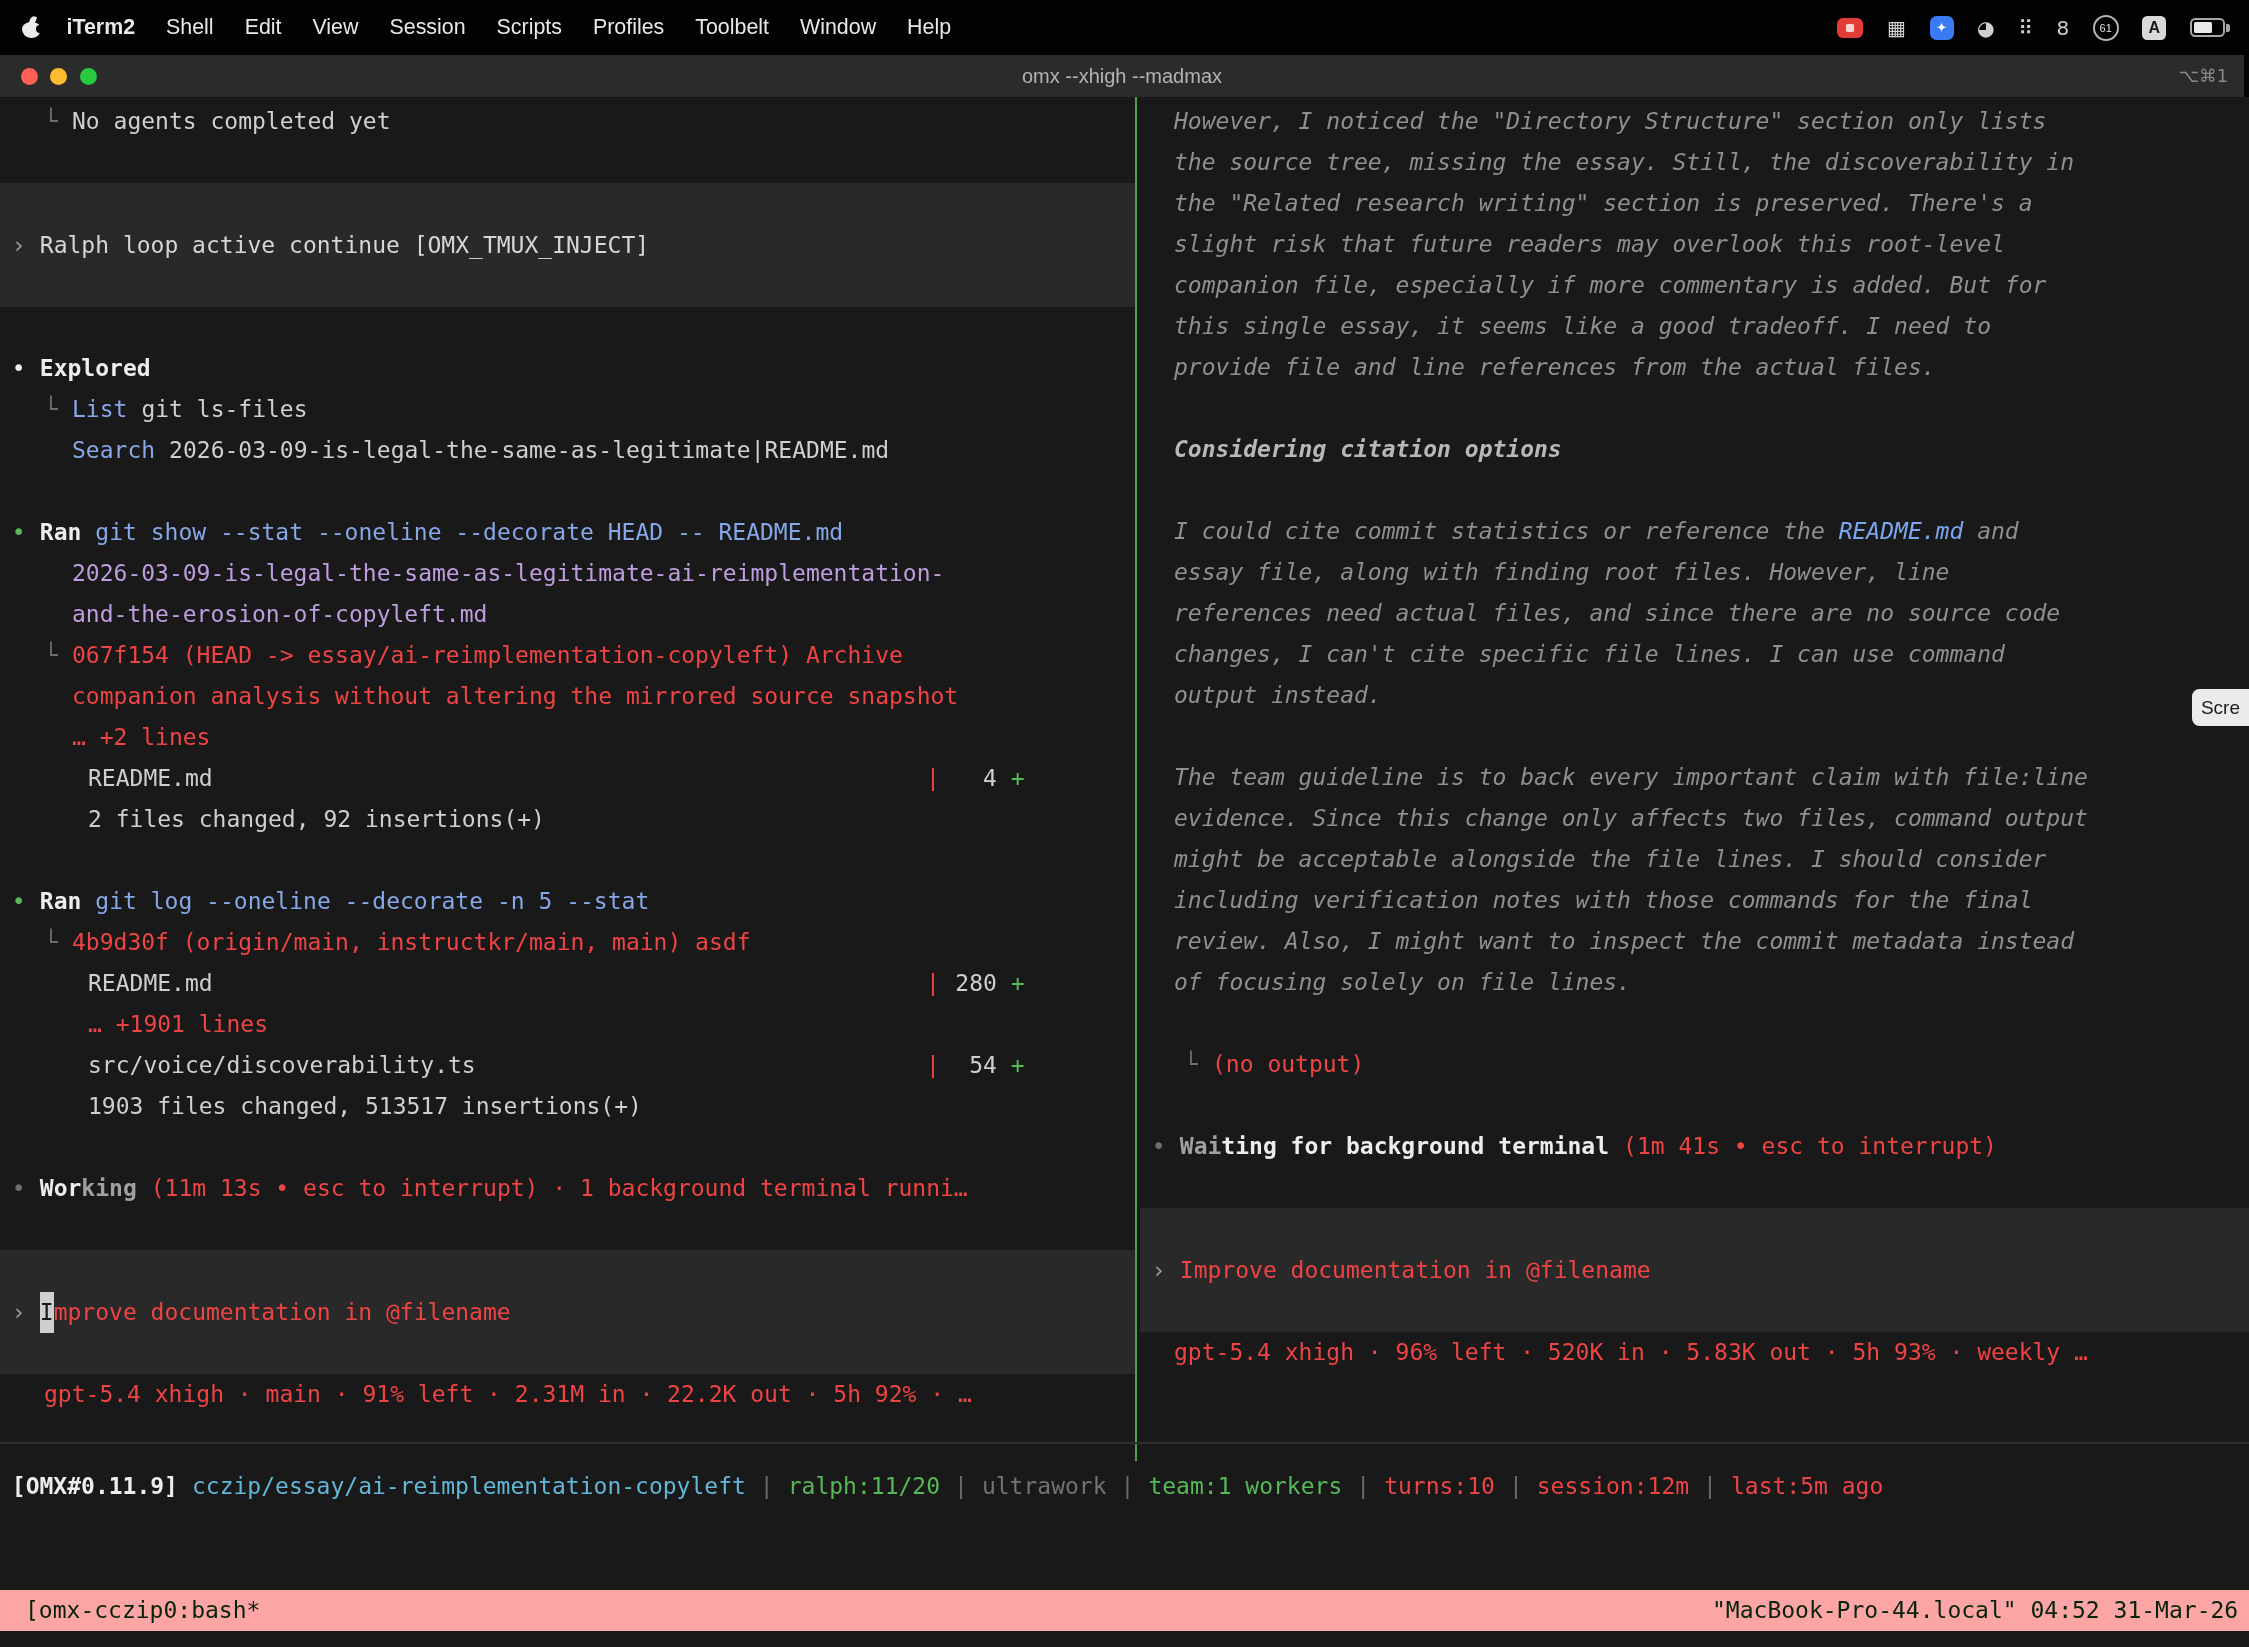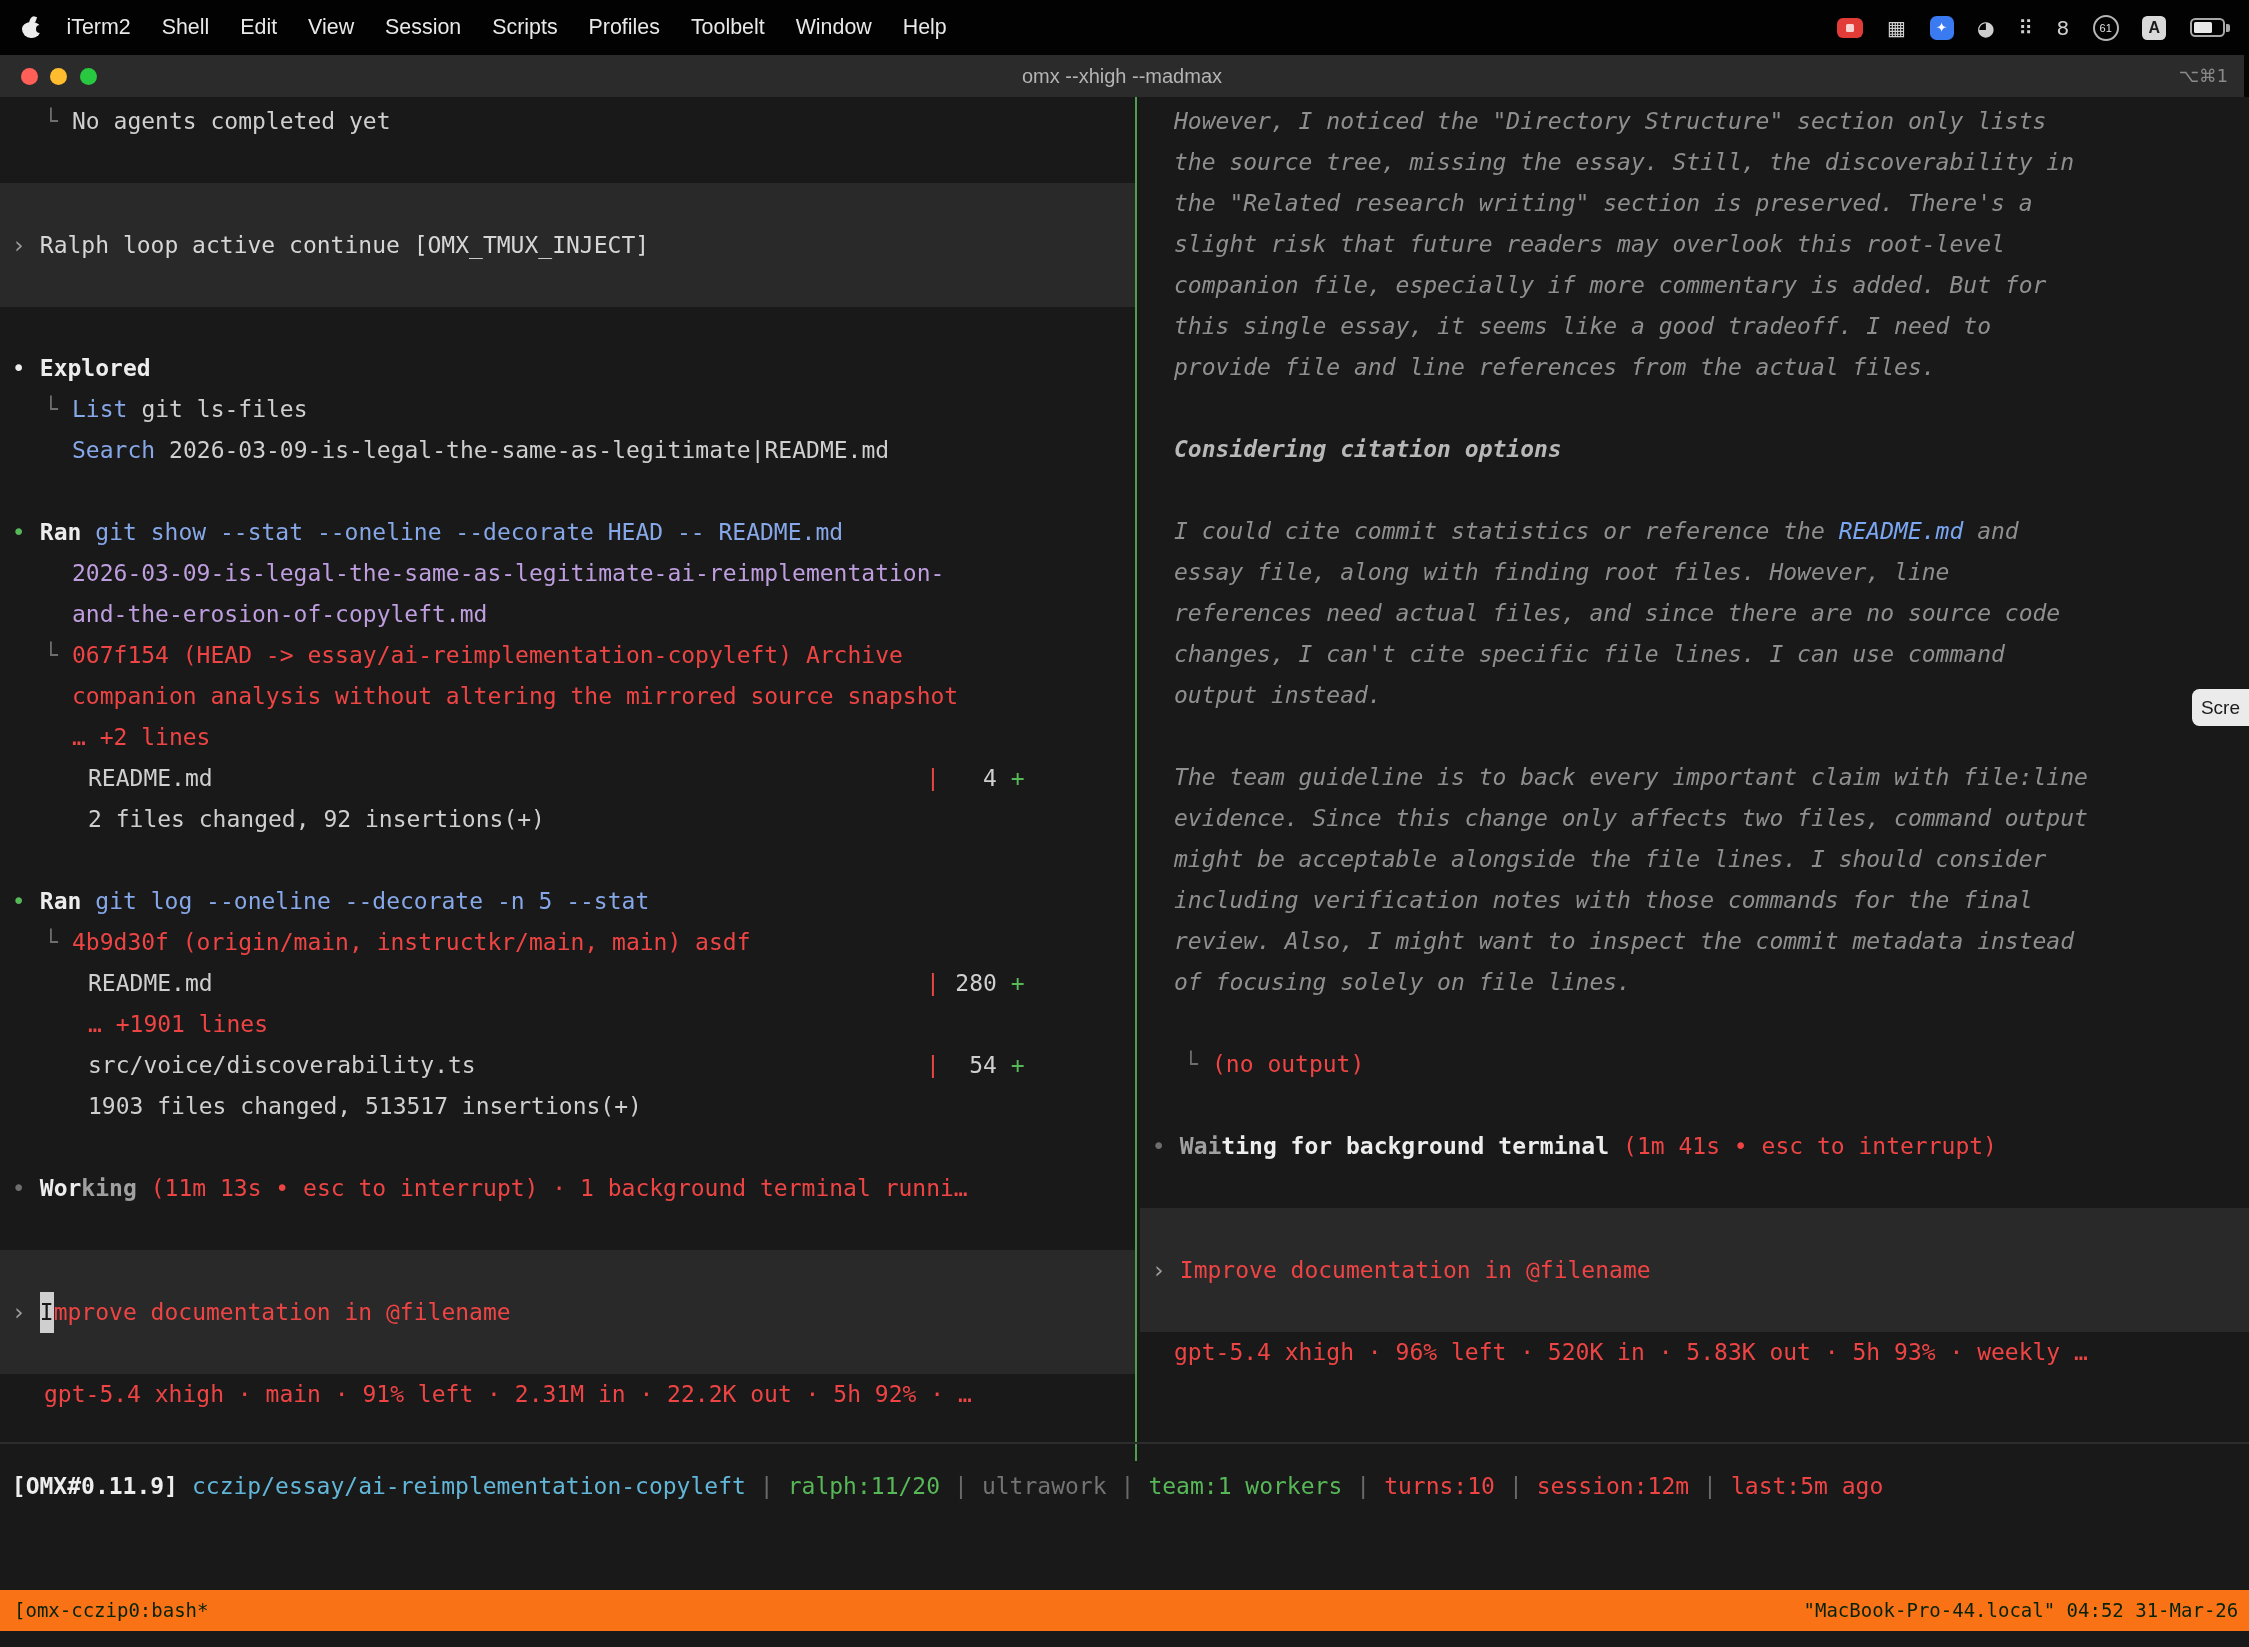--- a/index.html
+++ b/index.html
@@ -4,21 +4,21 @@
 <style>
   * { margin:0; padding:0; box-sizing:border-box; }
   html,body { width:2250px; height:1648px; }
   body { position:relative; background:#050505; font-family:"DejaVu Sans Mono", monospace; overflow:hidden; }
 
   
   .menubar { position:absolute; top:0; left:0; right:0; height:55px; background:#020202;
              display:flex; align-items:center; padding:0 14.8px; color:#e8e8e8;
              font-family:"Liberation Sans", sans-serif; font-size:21.4px; }
   .mb-item { padding:0 15.5px; }
-  .mb-item.app { font-weight:normal; }
+  .mb-item.app { font-weight:bold; }
   .apple { position:relative; width:18.5px; height:20.7px; margin:0 10.3px 0 7.4px; }
   .apple-body { position:absolute; top:5.2px; left:0; width:18.5px; height:15.5px; background:#ececec;
                 border-radius:50% 50% 48% 48% / 42% 42% 58% 58%; }
   .apple-leaf { position:absolute; top:-0.7px; left:8px; width:5.9px; height:8px; background:#ececec;
                 border-radius:60% 0 60% 0; transform:rotate(18deg); }
   .apple-bite { position:absolute; top:8px; right:-3.7px; width:8px; height:8px; background:#020202; border-radius:50%; }
   .mb-status { margin-left:auto; display:flex; align-items:center; gap:23.6px; padding-right:4.4px; }
   .rec { width:26.6px; height:20px; background:#e23c39; border-radius:5.9px; display:flex; align-items:center; justify-content:center; }
   .rec-inner { width:8px; height:8px; background:#f6d2d0; border-radius:1.5px; }
   .glyph-icon { color:#cfcfcf; font-family:"DejaVu Sans", sans-serif; font-size:20px; }
@@ -77,22 +77,22 @@
   .banner-text { color:#d6d6d6; }
 
   .hline { position:absolute; left:0; right:0; top:1345px; height:1.5px; background:#2d2d2d; }
   .omx { position:absolute; left:0; right:0; top:1369px; height:41px; padding-left:11.8px; white-space:pre; }
   .sep { color:#6a6a6a; margin:0 14px; }
 
   .overlay { position:absolute; right:0; top:689px; width:58px; height:37px; background:#ebebeb; color:#1c1c1c;
              border-radius:7.4px 0 0 7.4px; display:flex; align-items:center; padding-left:8.9px;
              font-family:"Liberation Sans", sans-serif; font-size:19px; z-index:5; }
 
-  .tmux { position:absolute; left:0; right:0; top:1590px; height:41px; background:#f97316; color:#06230a;
-          font-size:19px; line-height:41px; padding:0 14px; white-space:pre; }
+  .tmux { position:absolute; left:0; right:0; top:1590px; height:41px; background:#fca5a5; color:#06230a;
+          font-size:23px; line-height:41px; padding:0 25px; white-space:pre; }
   .tmux-right { position:absolute; right:11.8px; top:0; }
 </style>
 </head>
 <body>
 
 <div class="menubar">
   <div class="apple">
     <div class="apple-leaf"></div>
       <div class="apple-body"></div>
       <div class="apple-bite"></div>

